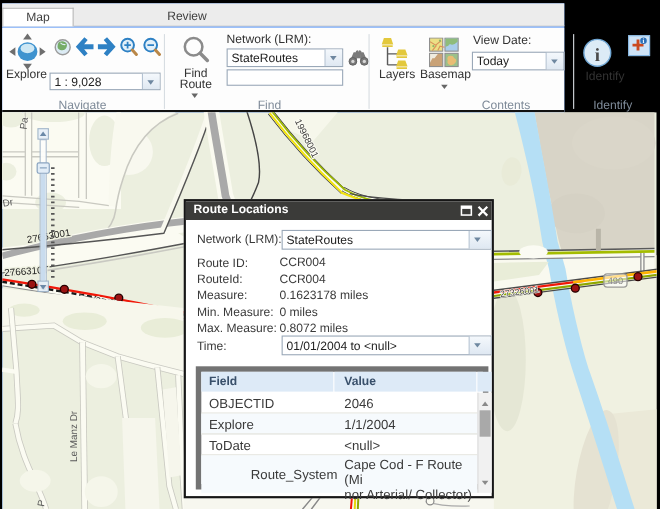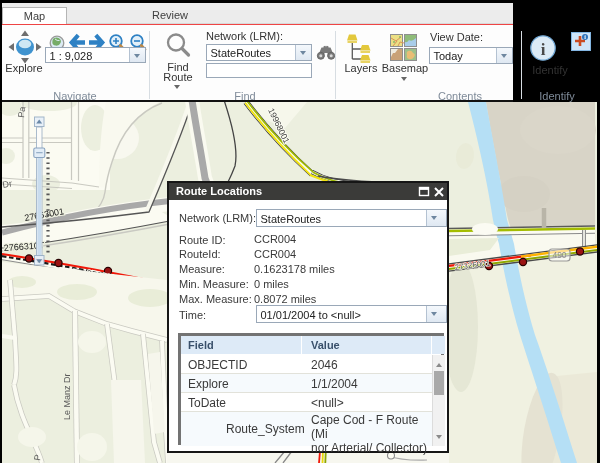--- a/index.html
+++ b/index.html
@@ -1,18 +1,18 @@
 <!DOCTYPE html>
 <html><head>
 <meta charset="utf-8">
 <style>
   html,body{margin:0;padding:0;}
   body{width:600px;height:463px;overflow:hidden;font-family:"Liberation Sans",sans-serif;background:#000;}
   #app{position:absolute;left:0;top:0;width:600px;height:463px;background:#000;}
-  #inner{position:absolute;left:2px;top:3px;width:511px;height:460px;background:#ef4444;}
+  #inner{position:absolute;left:2px;top:3px;width:511px;height:460px;background:#3b82f6;}
   
   #tabs{position:absolute;left:0;top:0;width:100%;height:20px;background:#ececec;border-bottom:1px solid #d9d9d9;}
   .tab{position:absolute;top:4px;height:16px;line-height:16px;font-size:11px;color:#404040;text-align:center;}
   #tab-map{left:0;width:63px;background:#fff;border:1px solid #b5b5b5;border-bottom:none;height:16px;top:4px;}
   #tab-edit{left:68px;width:64px;margin-top:24px;}
   #tab-review{left:136px;width:64px;}
   
   #ribbon{position:absolute;left:0;top:22px;width:100%;height:77px;background:#fdfdfd;}
   .gsep{position:absolute;top:6px;height:68px;width:1px;background:#d7dde2;}
   .glabel{position:absolute;top:65px;font-size:11px;color:#7f8b99;text-align:center;}
@@ -22,21 +22,21 @@
   .combo .ca{position:absolute;right:0;top:0;bottom:0;width:15px;border-left:1px solid #b4c2d2;background:linear-gradient(#f4f8fc,#dfe8f2);}
   .combo .ca:after{content:"";position:absolute;left:3.5px;top:6px;border:3.5px solid transparent;border-top:4.5px solid #6e87a0;}
   
   #map{position:absolute;left:0;top:99px;width:595px;height:361px;}
   
   #panel{position:absolute;left:165px;top:79px;width:278px;height:268px;background:#fff;border:2px solid #161616;}
   #ptitle{position:absolute;left:0;top:0;width:100%;height:17px;background:#3b3b39;color:#fff;font-size:11px;font-weight:bold;line-height:17px;}
   #ptitle span{margin-left:7px;}
   .prow{position:absolute;left:10px;font-size:11px;color:#3a3a3a;white-space:nowrap;}
   .pval{position:absolute;left:85px;font-size:11px;color:#3a3a3a;white-space:nowrap;}
-  #ptable{position:absolute;left:9px;top:150px;width:266px;height:112px;border:3px solid #737373;box-sizing:border-box;background:#fff;}
+  #ptable{position:absolute;left:9px;top:150px;width:266px;height:112px;border:5px solid #737373;box-sizing:border-box;background:#fff;}
   .th{position:absolute;top:0;height:18px;background:#ddeaf7;font-size:11px;font-weight:bold;color:#39506b;line-height:18px;}
   .tr{position:absolute;left:0;width:251px;border-bottom:1px solid #e2e2da;font-size:12px;color:#3a3a3a;}
   .tc1{position:absolute;left:7px;top:3px;}
   .tc2{position:absolute;left:130px;top:3px;}
 </style>
 </head>
 <body>
 <div id="app">
  <div id="inner">
   <div id="tabs">
@@ -65,21 +65,21 @@
 
       <circle cx="114" cy="12" r="5.8" fill="#e3f0f9" stroke="#2e81c4" stroke-width="1.8"></circle>
       <path d="M114 9 v6 M111 12 h6" stroke="#2e81c4" stroke-width="1.6"></path>
       <path d="M118.3 16.5 l3.7 4" stroke="#b98748" stroke-width="2.8" stroke-linecap="round"></path>
 
       <circle cx="135" cy="12" r="5.8" fill="#e3f0f9" stroke="#2e81c4" stroke-width="1.8"></circle>
       <path d="M132 12 h6" stroke="#2e81c4" stroke-width="1.6"></path>
       <path d="M139.3 16.5 l3.7 4" stroke="#b98748" stroke-width="2.8" stroke-linecap="round"></path>
     </svg>
     <div class="btntext" style="left:2px;top:38px;width:40px;">Explore</div>
-    <div class="combo" style="left:43px;top:22px;width:101px;height:16px;">
+    <div class="combo" style="left:43px;top:41px;width:101px;height:16px;">
           <span class="ct">1 : 9,028</span>
           <span class="ca"></span>
         </div>
     <div class="glabel" style="left:38px;width:70px;">Navigate</div>
     <div class="gsep" style="left:147px;"></div>
 
     <svg width="46" height="40" style="position:absolute;left:154px;top:4px" viewBox="0 0 46 40">
       <circle cx="20" cy="13.5" r="8" fill="none" stroke="#8b8b8b" stroke-width="2.3"></circle>
       <path d="M26 19.5 l6.5 6.5" stroke="#8b8b8b" stroke-width="3.2" stroke-linecap="round"></path>
     </svg>

